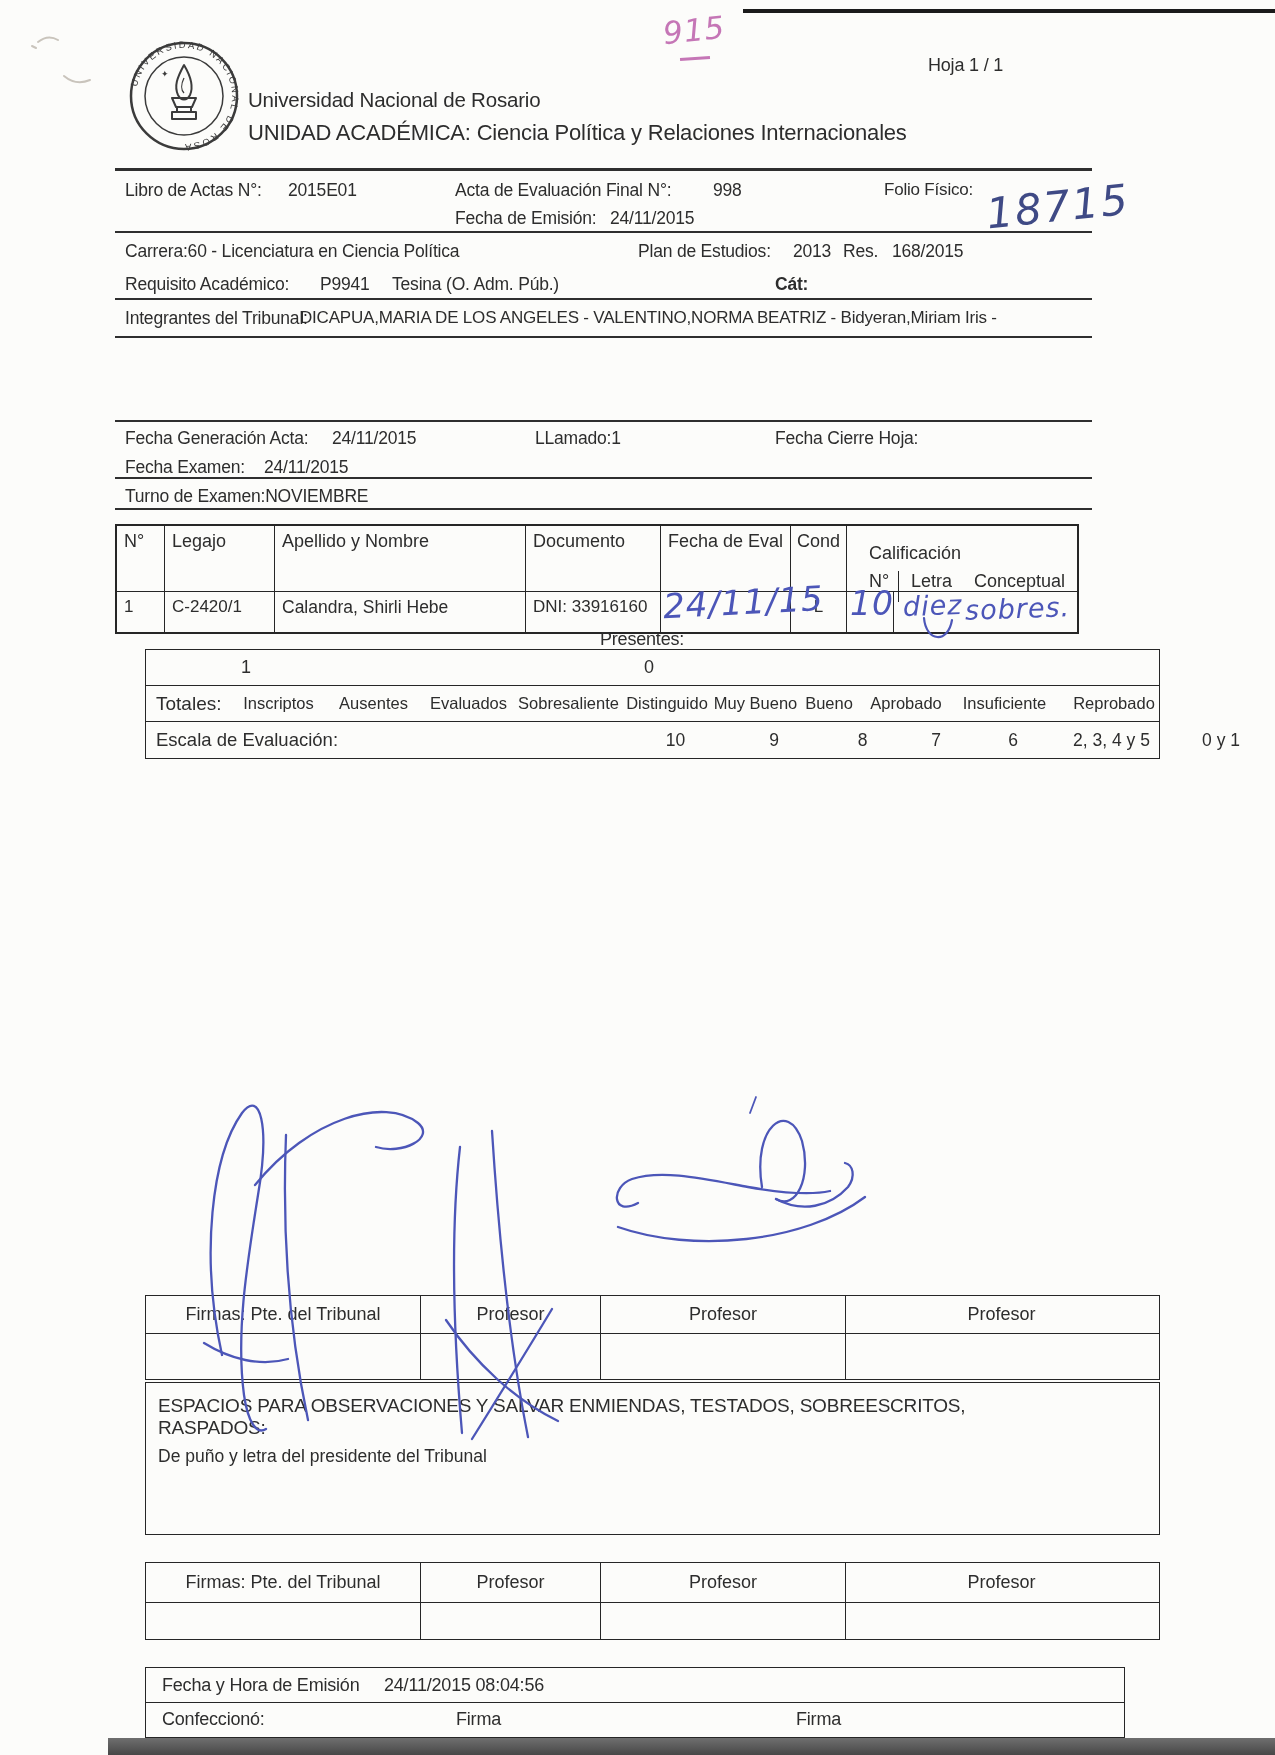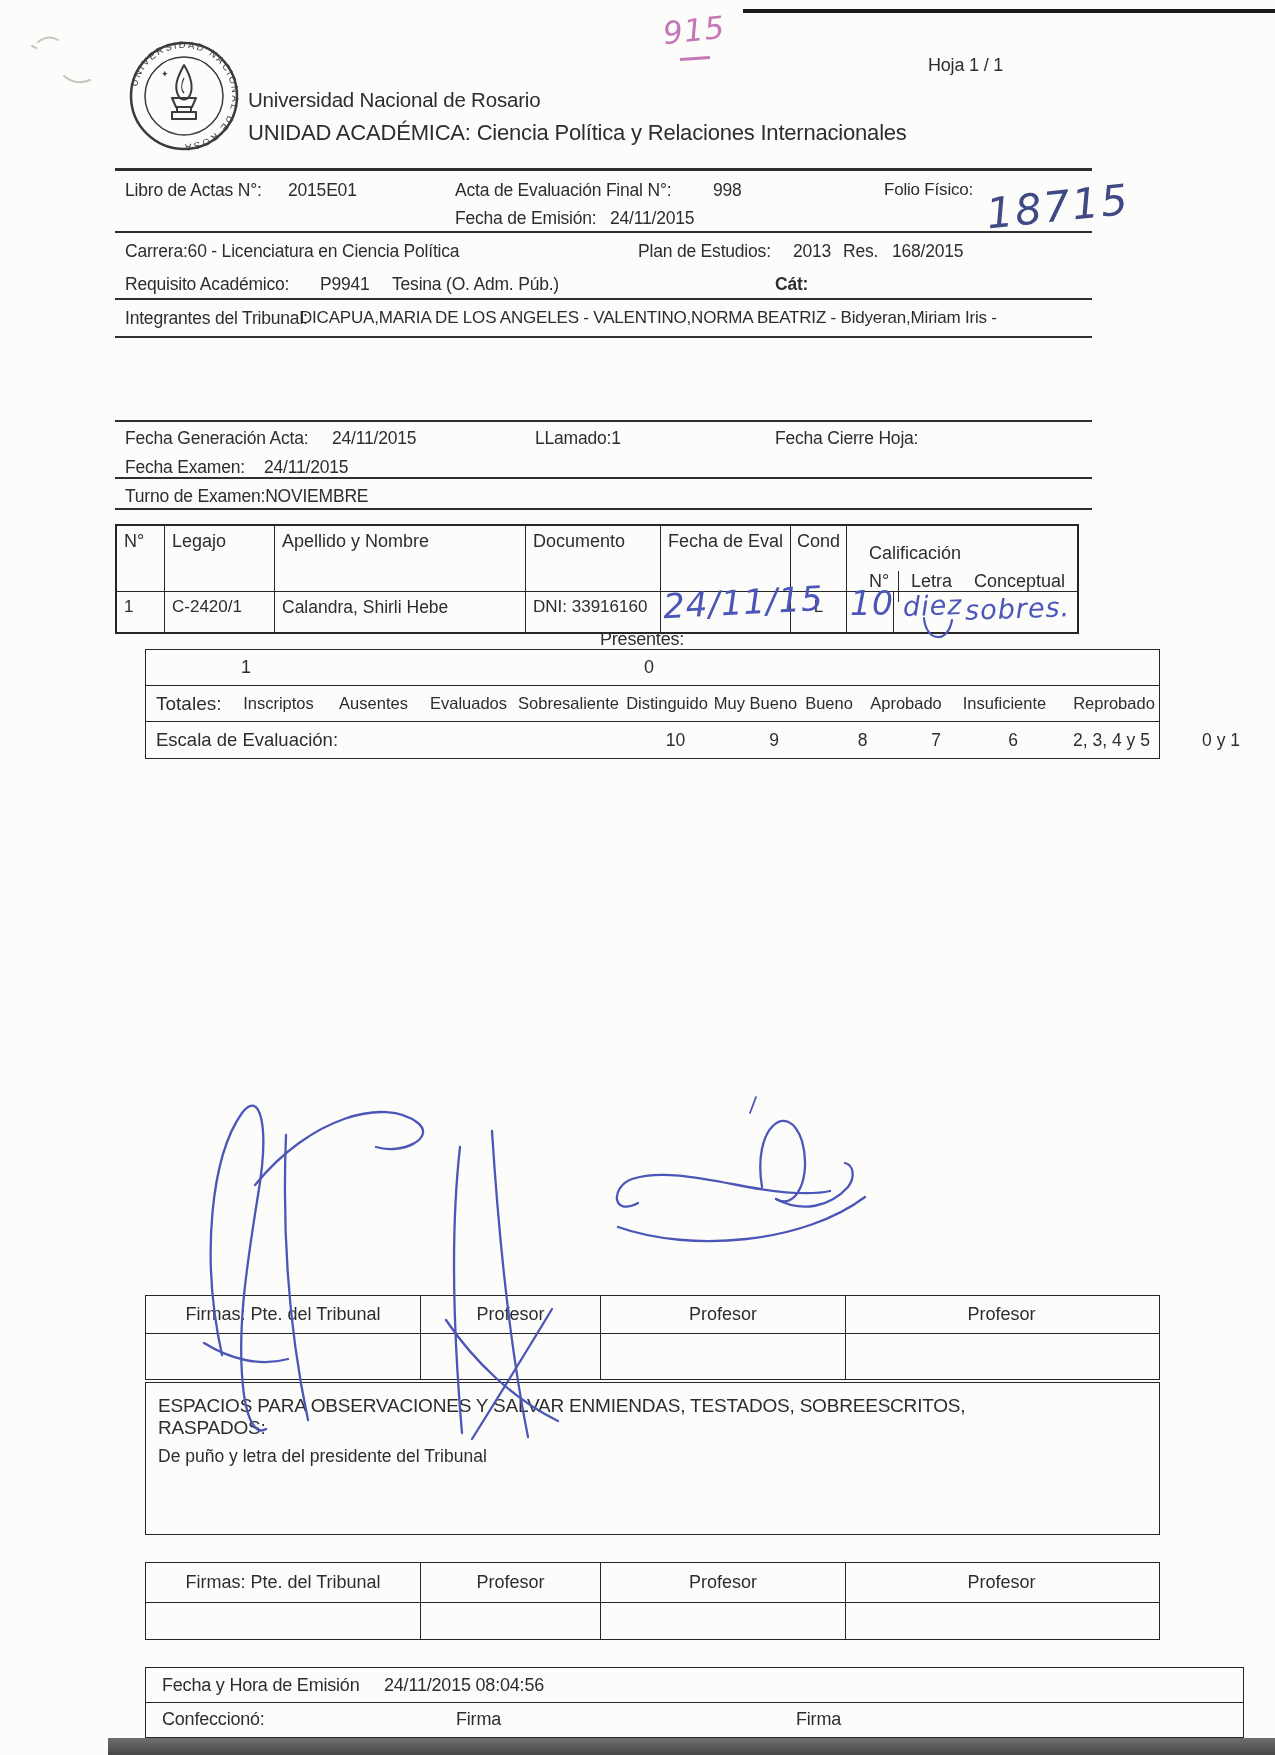--- a/index.html
+++ b/index.html
@@ -36,21 +36,21 @@
   
   .sigtable{position:absolute;left:145px;width:1015px;border:1.8px solid #262626;box-sizing:border-box;}
   .sigrow{display:flex;box-sizing:border-box;}
   .sigcell{flex:0 0 auto;text-align:center;font-size:18px;border-right:1.8px solid #262626;
            box-sizing:border-box;display:flex;align-items:center;justify-content:center;}
   .sigcell.lastcol{border-right:none;}
   .obox{position:absolute;left:145px;top:1382px;width:1015px;height:153px;border:1.8px solid #262626;
         box-sizing:border-box;padding:12px 0 0 12px;}
   .obox .l1{font-size:19px;letter-spacing:-0.2px;}
   .obox .l3{font-size:17.5px;margin-top:7px;}
-  .fbox{position:absolute;left:145px;top:1667px;width:1099px;height:71px;border:1.8px solid #262626;box-sizing:border-box;}
+  .fbox{position:absolute;left:145px;top:1667px;width:980px;height:71px;border:1.8px solid #262626;box-sizing:border-box;}
   .frow{position:relative;height:35px;box-sizing:border-box;}
   svg.sigs{position:absolute;overflow:visible;}
   .scanline{position:absolute;background:#1b1b1b;}
   .graybar{position:absolute;left:108px;top:1738px;width:1167px;height:17px;
            background:linear-gradient(180deg,#6f6f6f,#474747);}
 </style>
 </head>
 <body>
 
 <div class="sheet">

